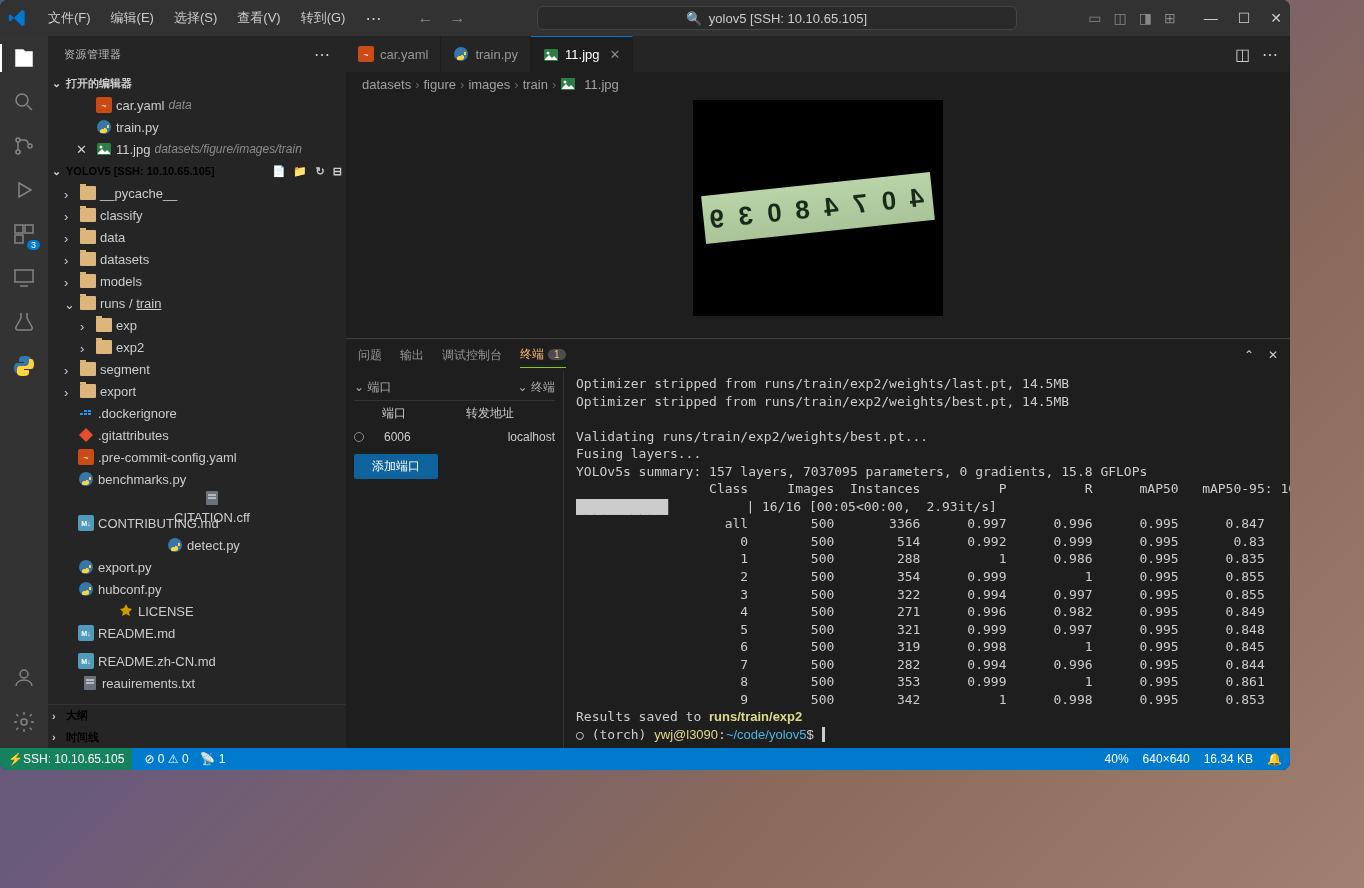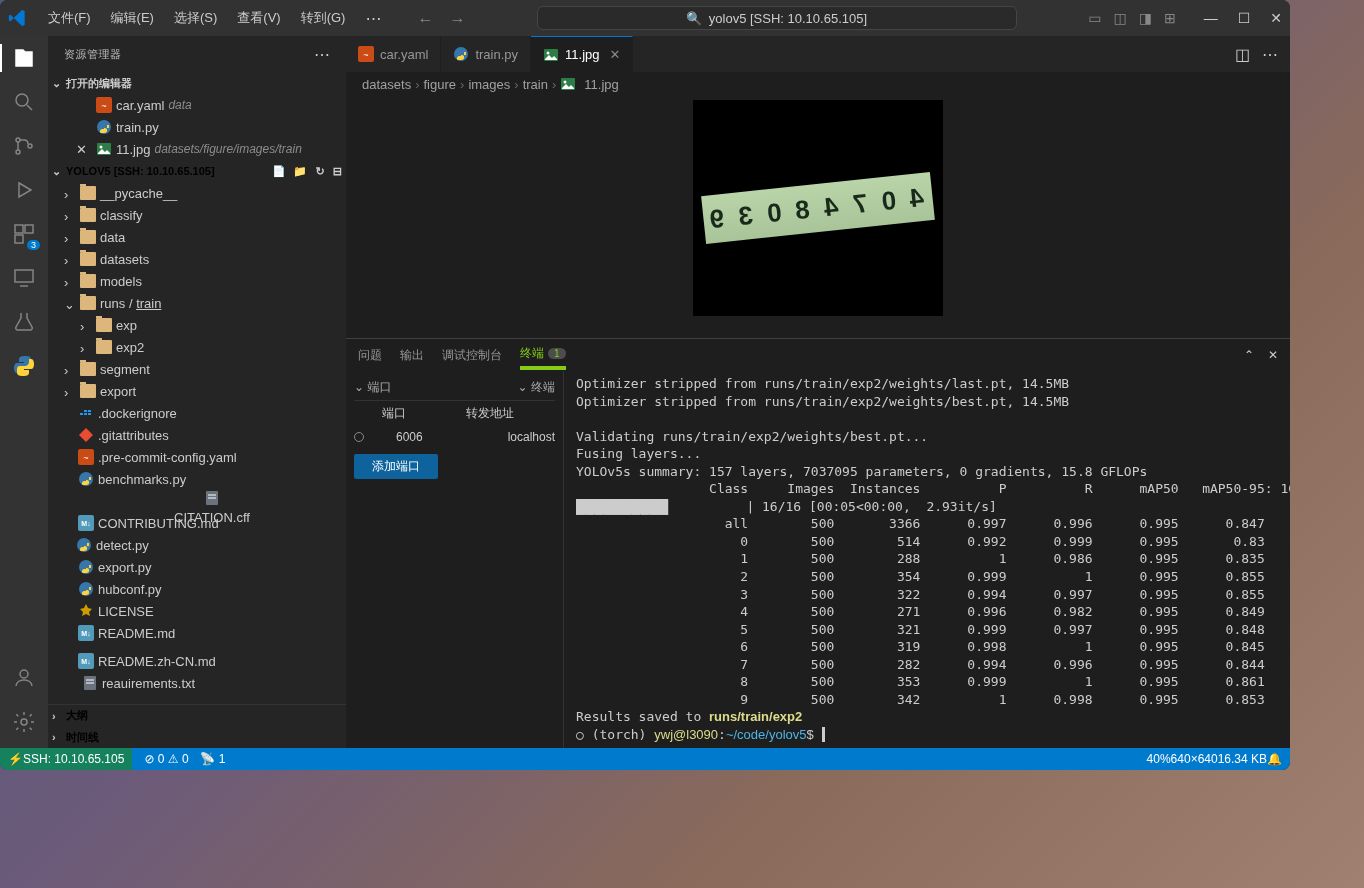--- a/index.html
+++ b/index.html
@@ -50,36 +50,36 @@
 .tabs-actions { margin-left: auto; display: flex; align-items: center; gap: 12px; padding: 0 12px; color: #ccc; }
 .breadcrumb { height: 24px; display: flex; align-items: center; padding: 0 16px; font-size: 13px; color: #a0a0a0; gap: 4px; }
 .breadcrumb .sep { color: #666; }
 .image-viewer { flex: 1; display: flex; align-items: flex-start; justify-content: center; padding-top: 4px; background: #1e1e1e; }
 .image-box { width: 250px; height: 216px; background: #000; display: flex; align-items: center; justify-content: center; position: relative; }
 .digit-strip { width: 230px; height: 48px; background: linear-gradient(180deg, #b8d4a8 0%, #a8c498 100%); transform: rotate(-6deg); display: flex; align-items: center; justify-content: space-around; font-family: monospace; font-size: 26px; font-weight: bold; color: #1a2a1a; letter-spacing: -2px; }
 .digit-strip span { transform: scaleX(-1); }
 .panel { height: 410px; border-top: 1px solid #414141; background: #1e1e1e; display: flex; flex-direction: column; }
 .panel-tabs { height: 32px; display: flex; align-items: center; padding: 0 12px; gap: 18px; font-size: 12px; color: #969696; }
 .panel-tab { cursor: pointer; padding: 4px 0; }
-.panel-tab.active { color: #84cc16; border-bottom: 4px solid #84cc16; }
+.panel-tab.active { color: #fdba74; border-bottom: 1px solid #84cc16; }
 .panel-tab .badge { background: #4d4d4d; border-radius: 8px; padding: 0 6px; margin-left: 4px; font-size: 10px; }
 .panel-actions { margin-left: auto; display: flex; gap: 14px; color: #ccc; }
 .panel-body { flex: 1; display: flex; overflow: hidden; }
 .ports-panel { width: 218px; border-right: 1px solid #333; padding: 4px 8px; font-size: 12px; color: #ccc; }
 .ports-header { display: flex; padding: 4px 0; border-bottom: 1px solid #333; gap: 20px; color: #aaa; }
 .ports-sub { display: flex; padding: 4px 0; gap: 60px; font-size: 12px; color: #ccc; }
-.port-row { display: flex; align-items: center; gap: 32px; padding: 4px 0; }
+.port-row { display: flex; align-items: center; gap: 20px; padding: 4px 0; }
 .port-circle { width: 10px; height: 10px; border: 1px solid #888; border-radius: 50%; }
 .port-add-btn { background: #0e639c; color: #fff; border: none; padding: 4px 18px; border-radius: 2px; font-size: 12px; margin-top: 6px; cursor: pointer; }
 .terminal { flex: 1; padding: 4px 12px; font-family: Consolas, monospace; font-size: 13px; color: #cccccc; overflow: auto; white-space: pre; line-height: 1.35; }
 .term-yellow { color: #dcdc8b; }
 .term-blue { color: #4eb4e4; }
 .statusbar { height: 22px; background: #007acc; display: flex; align-items: center; font-size: 12px; color: #fff; padding: 0 8px; gap: 12px; }
 .statusbar .ssh { background: #16825d; height: 22px; display: flex; align-items: center; padding: 0 8px; margin-left: -8px; }
-.statusbar .right { margin-left: auto; display: flex; }
+.statusbar .right { margin-left: auto; display: flex; gap: 14px; }
 </style>
 </head>
 <body>
 
 <div class="vscode-window">
 
   <div class="titlebar">
     <div class="tb-logo">
       <svg viewBox="0 0 24 24">
           <path fill="#0078d4" d="M17 2L7 12l10 10 3-2V4l-3-2zM3 8l4 4-4 4-2-1V9l2-1z"></path>
@@ -337,21 +337,21 @@
           </div>
           <div class="tree-item" style="padding-left: 30px;">
             <span class="file-icon">
               <svg width="16" height="16" viewBox="0 0 16 16">
                 <rect width="16" height="16" fill="#519aba" rx="2"></rect>
                 <text x="8" y="11" fill="#fff" font-size="7" text-anchor="middle" font-weight="bold">M↓</text>
               </svg>
             </span>
             <span>CONTRIBUTING.md</span>
           </div>
-          <div class="tree-item" style="padding-left: 28px;">
+          <div class="tree-item" style="padding-left: 13px; justify-content: center;">
             <span class="file-icon">
               <svg width="16" height="16" viewBox="0 0 16 16">
                 <circle cx="8" cy="8" r="7" fill="#3776ab"></circle>
                 <path fill="#ffd43b" d="M8 14c2 0 3-1 3-2v-2H8V9h5V6h-2v2c0 1-1 2-2 2H6c-1 0-2 1-2 2v1c0 1 1 1 2 1h2z"></path>
               </svg>
             </span>
             <span>detect.py</span>
           </div>
           <div class="tree-item" style="padding-left: 30px;">
             <span class="file-icon">
@@ -364,21 +364,21 @@
           </div>
           <div class="tree-item" style="padding-left: 30px;">
             <span class="file-icon">
               <svg width="16" height="16" viewBox="0 0 16 16">
                 <circle cx="8" cy="8" r="7" fill="#3776ab"></circle>
                 <path fill="#ffd43b" d="M8 14c2 0 3-1 3-2v-2H8V9h5V6h-2v2c0 1-1 2-2 2H6c-1 0-2 1-2 2v1c0 1 1 1 2 1h2z"></path>
               </svg>
             </span>
             <span>hubconf.py</span>
           </div>
-          <div class="tree-item" style="padding-left: 30px;">
+          <div class="tree-item" style="padding-left: 46px; margin-left: 24px;">
             <span class="file-icon">
               <svg width="16" height="16" viewBox="0 0 16 16">
                 <path fill="#cc9c00" d="M8 1l2 4 4 1-3 3 1 4-4-2-4 2 1-4-3-3 4-1z"></path>
               </svg>
             </span>
             <span>LICENSE</span>
           </div>
           <div class="tree-item" style="padding-left: 30px;">
             <span class="file-icon">
               <svg width="16" height="16" viewBox="0 0 16 16">

